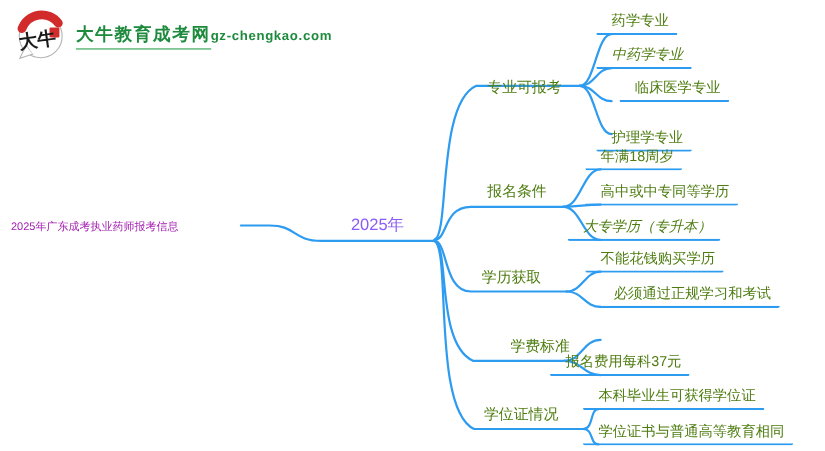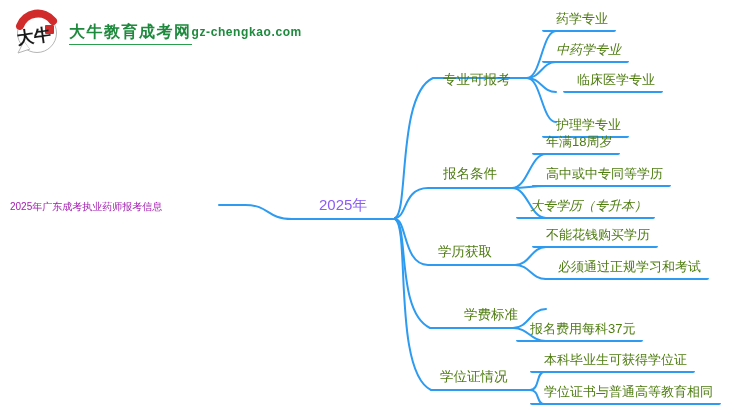--- a/index.html
+++ b/index.html
@@ -100,18 +100,18 @@
   <div class="node leaf" style="left:563px;top:71px;">临床医学专业</div>
   <div class="node leaf" style="left:542px;top:101px;margin-top:15px;">护理学专业</div>
 
   <div class="node leaf" style="left:532px;top:133px;">年满18周岁</div>
   <div class="node leaf" style="left:532px;top:165px;">高中或中专同等学历</div>
   <div class="node leaf" style="left:516px;top:197px;font-style:italic;">大专学历（专升本）</div>
 
   <div class="node leaf" style="left:532px;top:226px;">不能花钱购买学历</div>
   <div class="node leaf" style="left:544px;top:258px;">必须通过正规学习和考试</div>
 
-  <div class="node leaf" style="left:516px;top:320px;text-align:right;">报名费用每科37元</div>
+  <div class="node leaf" style="left:500px;top:320px;text-align:right;">报名费用每科37元</div>
 
   <div class="node leaf" style="left:530px;top:351px;text-align:right;">本科毕业生可获得学位证</div>
   <div class="node leaf" style="left:530px;top:383px;">学位证书与普通高等教育相同</div>
 
 </div>
 
 </body></html>

